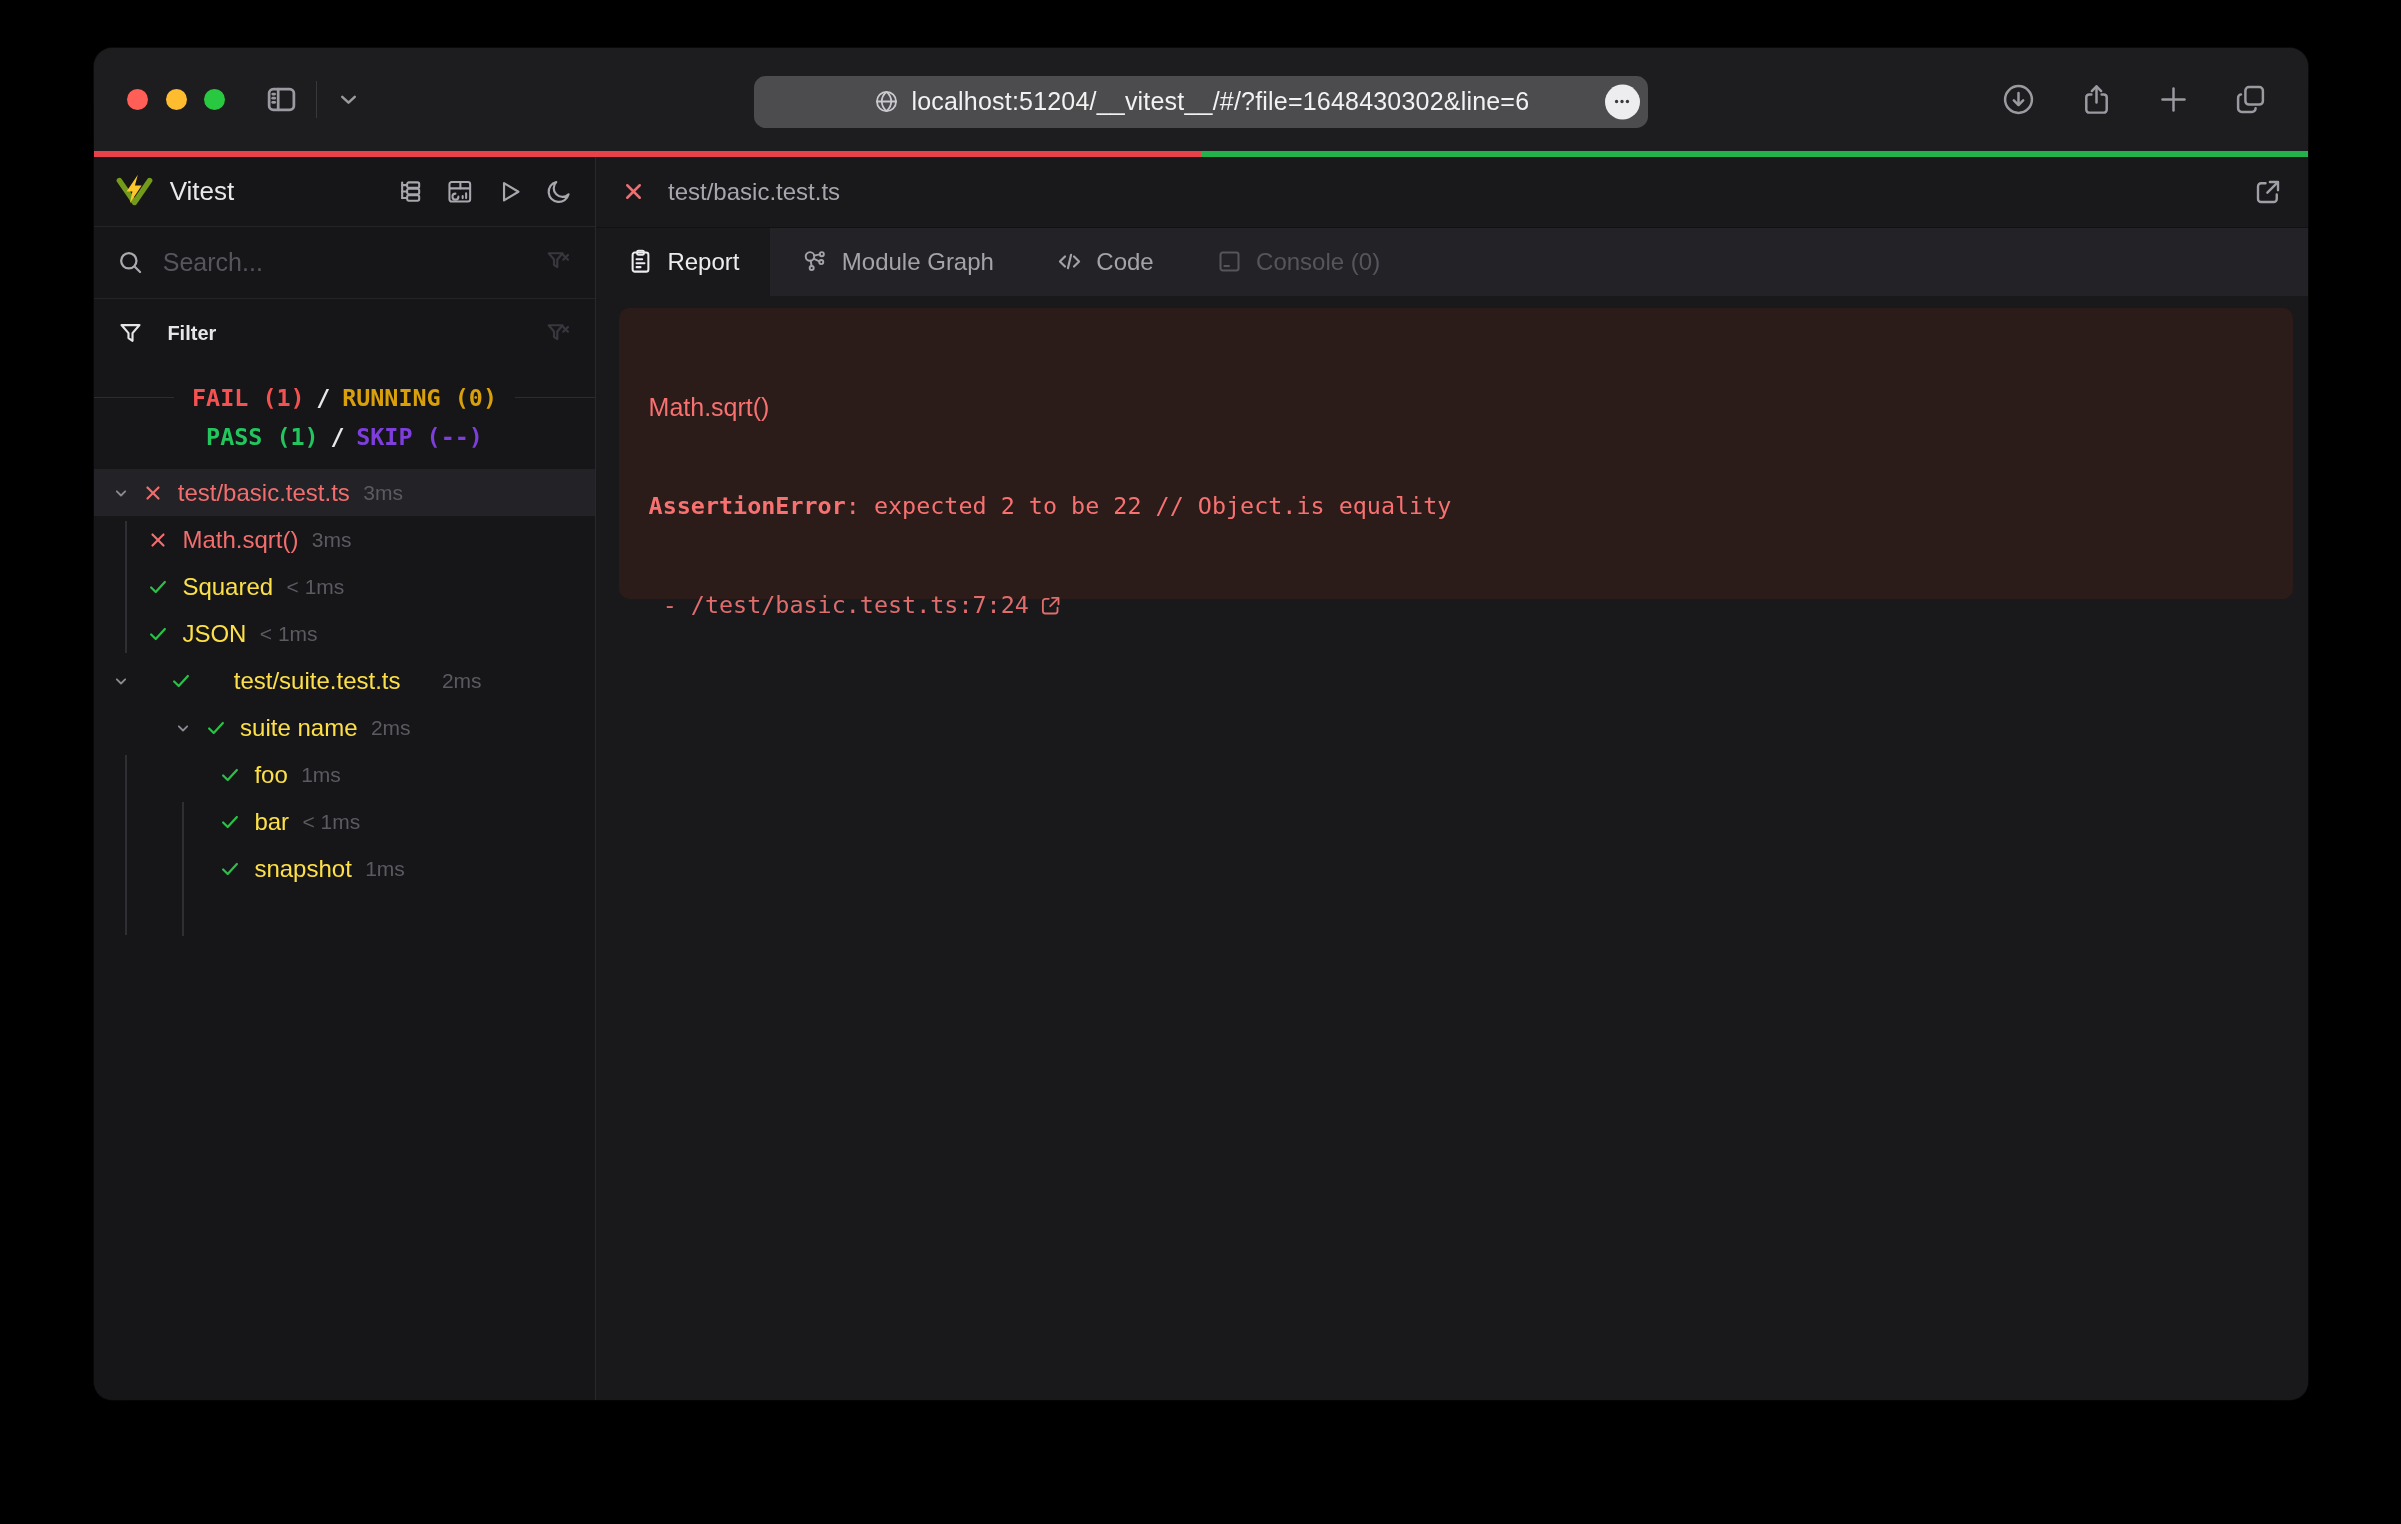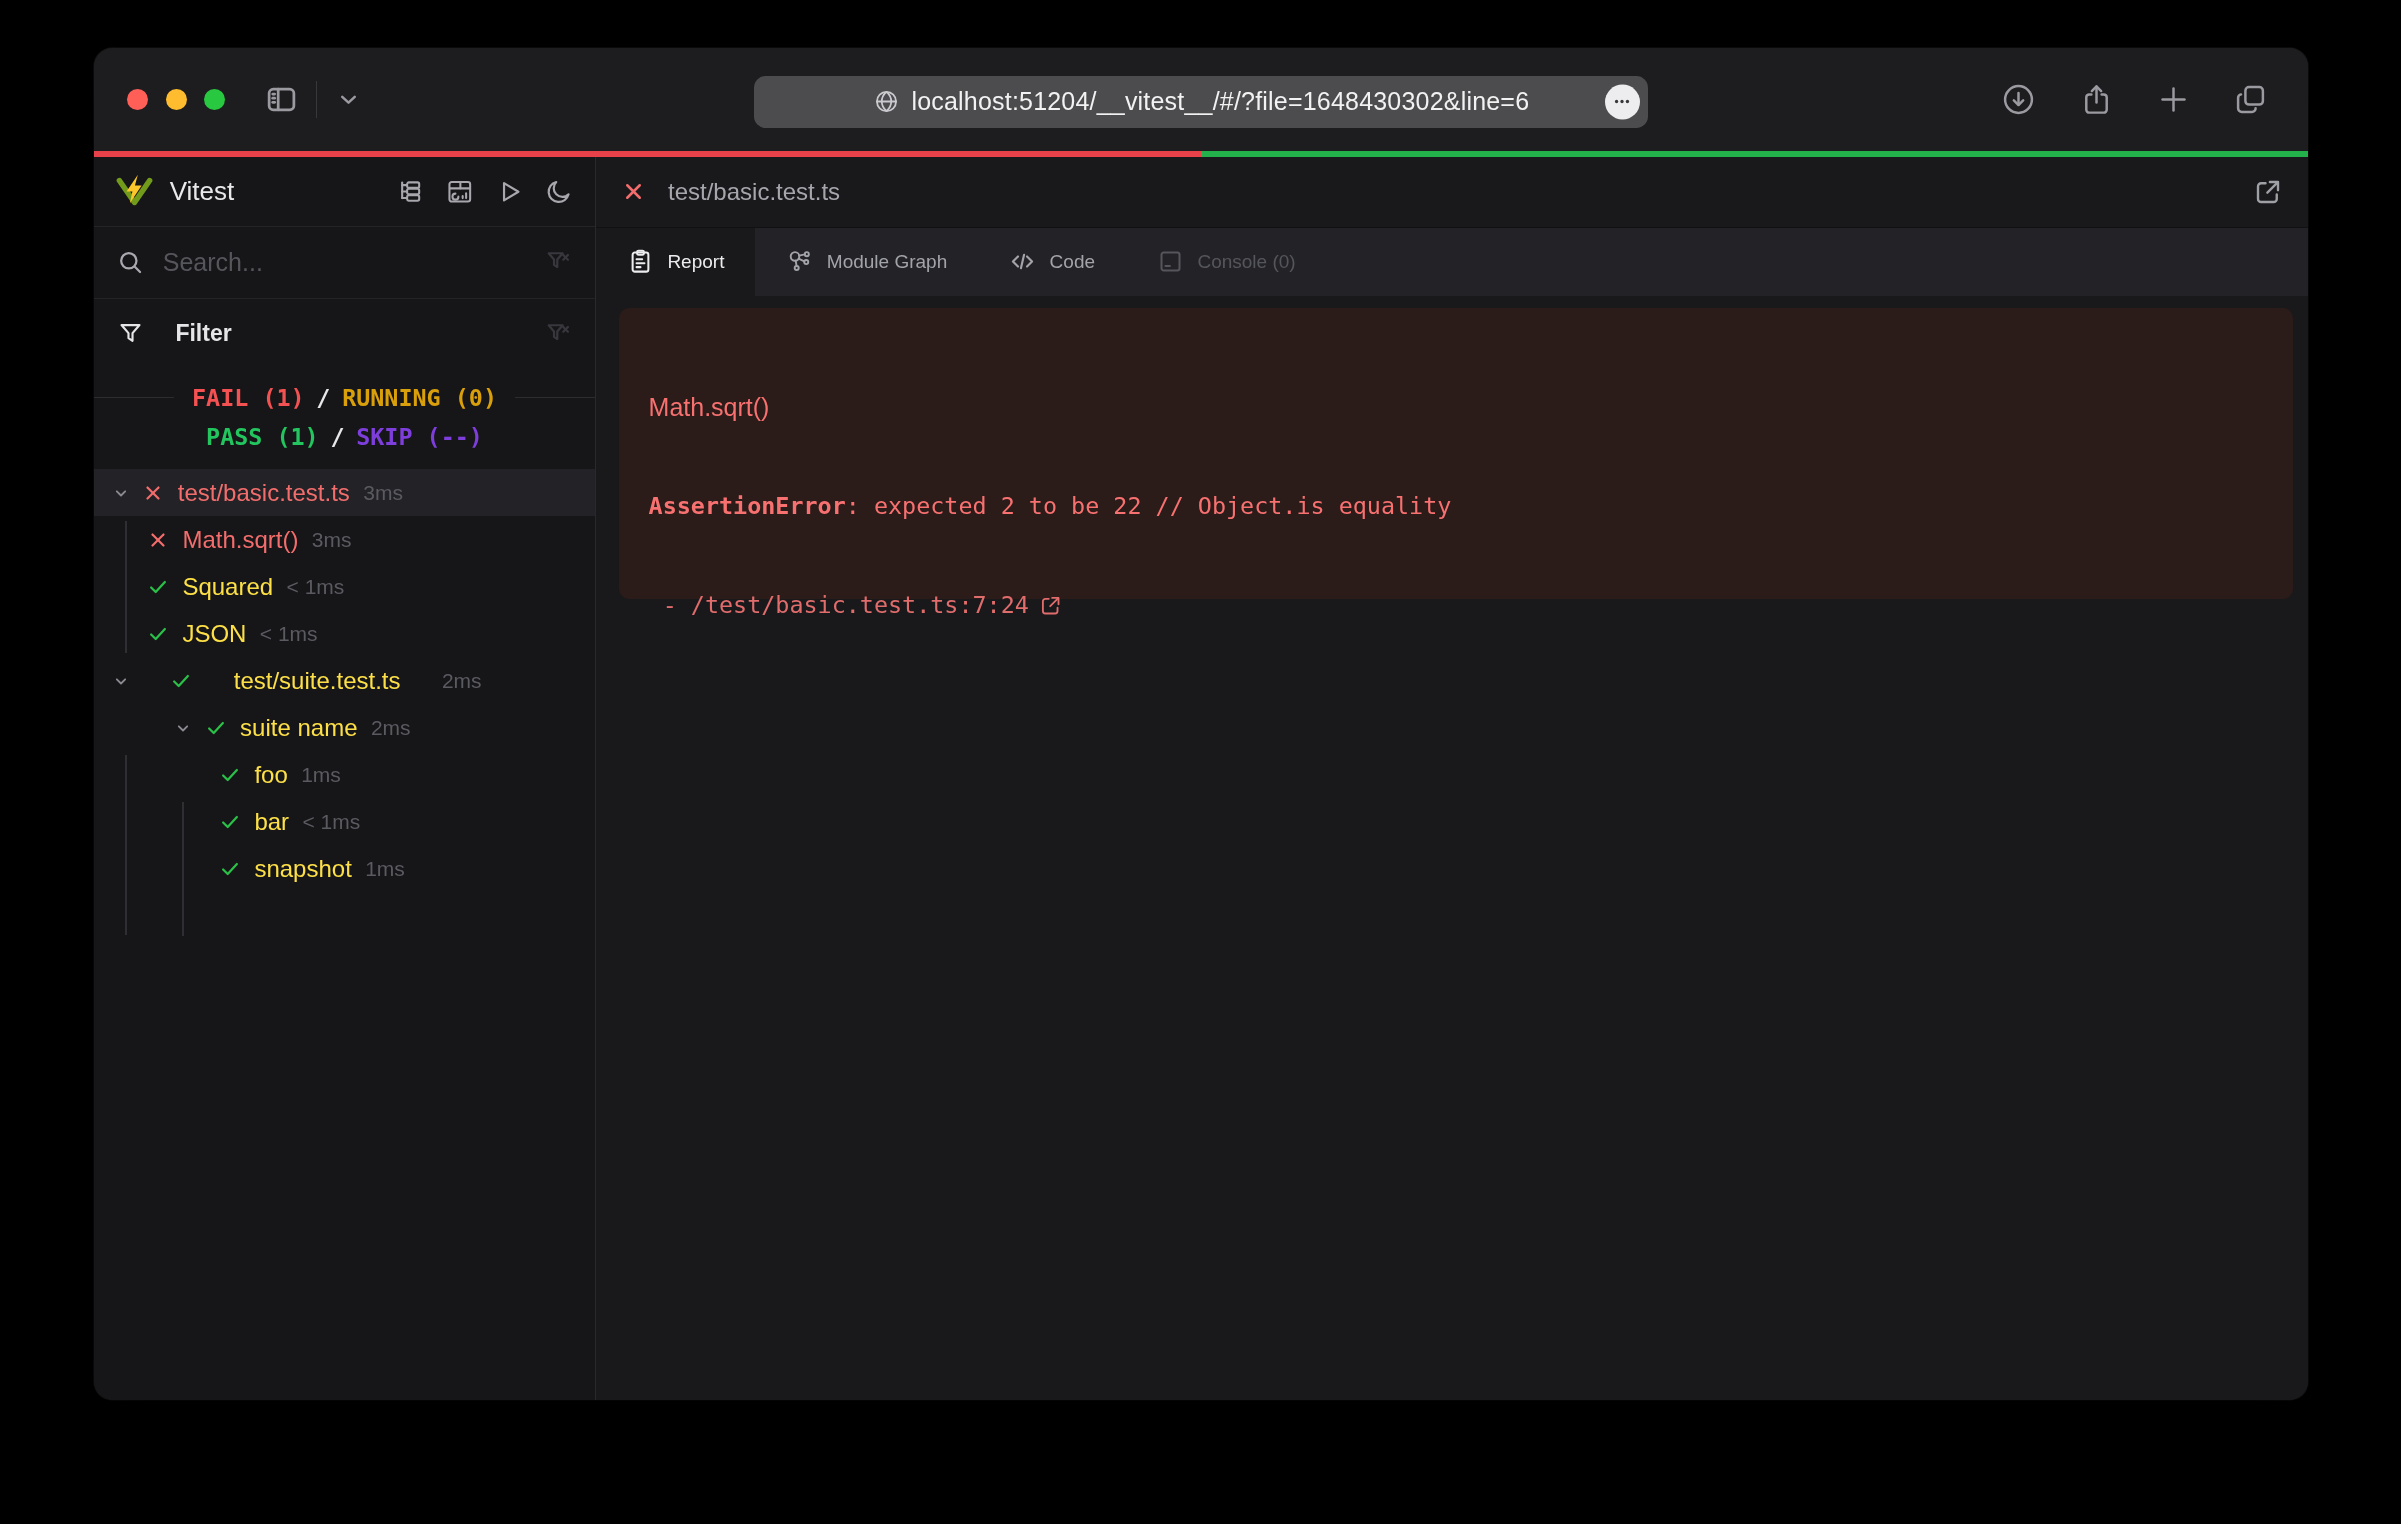--- a/index.html
+++ b/index.html
@@ -42,21 +42,21 @@
 
   
   .search-row { height:72px; display:flex; align-items:center; padding:0 23.4px;
                 border-bottom:0.8px solid #242428; color:#a9a9af; }
   .search-ph { font-size:25px; color:#55555c; margin-left:18.4px; flex:1; }
   .dim-icon { color:#37373d; }
 
   
   .filter { padding:15px 23.4px 6.7px; }
   .filter-title-row { display:flex; align-items:center; height:40px; color:#e6e6e9; }
-  .filter-title { font-size:23px; font-weight:700; margin-left:31px; flex:1; }
+  .filter-title { font-size:20px; font-weight:700; margin-left:23px; flex:1; }
   .cb-grid { display:grid; grid-template-columns:246px 1fr; margin-top:6.7px; }
   .cb { display:flex; align-items:center; height:48px; cursor:pointer; }
   .cb-box { width:23.4px; height:23.4px; border:2.1px solid #e4e4e7; border-radius:5px; }
   .cb-label { font-size:25px; color:#e6e6e9; margin-left:22px; }
 
   
   .summary { margin-top:23.4px; font-family:"DejaVu Sans Mono","Liberation Mono",monospace;
              font-weight:700; font-size:23.4px; }
   .sum-line1 { display:flex; align-items:center; }
   .sum-line1::before,.sum-line1::after { content:''; flex:1; height:0.8px; background:#2b2b30; }
@@ -75,21 +75,21 @@
   .guide { position:absolute; width:1.7px; background:#2e2e33; }
 
   
   .m-header { height:70px; display:flex; align-items:center; padding:0 25px; }
   .m-file { font-size:24px; color:#a6a6ad; margin-left:22px; flex:1; }
   .fail-x { color:#f36d6d; display:flex; }
   .ext-btn { color:#9fa0a6; display:flex; cursor:pointer; }
 
   
   .tabbar { height:69px; background:#232327; border-top:0.8px solid #111113; display:flex; }
-  .tab { display:flex; align-items:center; gap:13.4px; padding:0 31px; font-size:19px;
+  .tab { display:flex; align-items:center; gap:13.4px; padding:0 31px; font-size:24px;
          color:#a3a3aa; cursor:pointer; }
   .tab.active { background:#19191c; color:#ececef; }
   .tab.disabled { color:#55555c; cursor:default; }
   .tab .ticon { display:flex; }
 
   
   .content { flex:1; position:relative; }
   .error-box { position:absolute; left:22.6px; top:12.5px; width:1674px; height:291px;
                border-radius:10px; background:#2b1b19; padding:16.7px 30px;
                font-family:"DejaVu Sans Mono","Liberation Mono",monospace;

